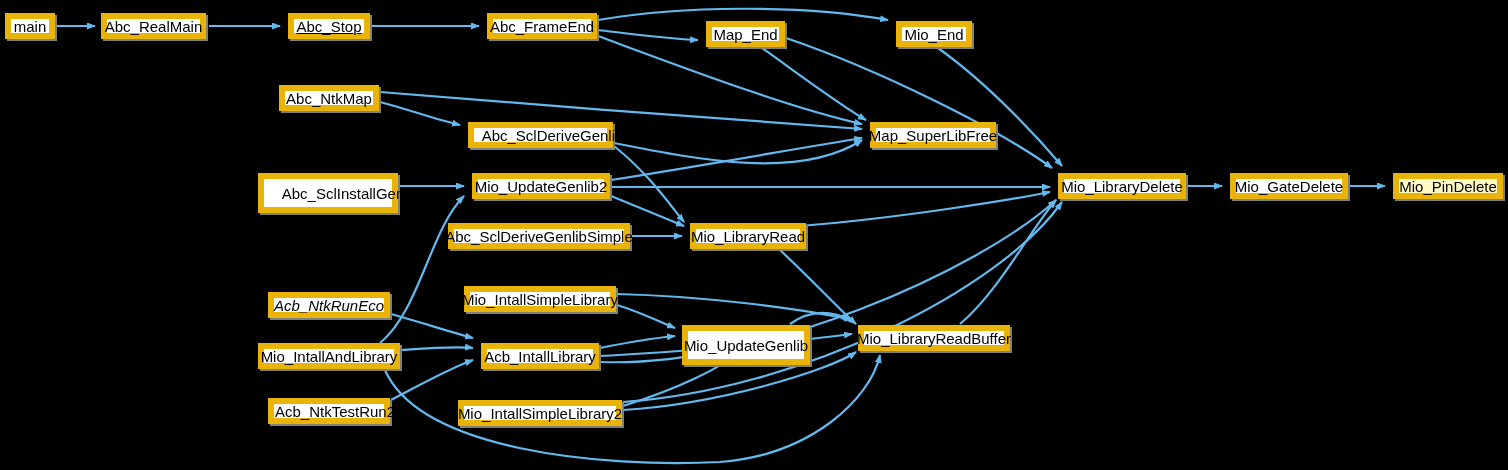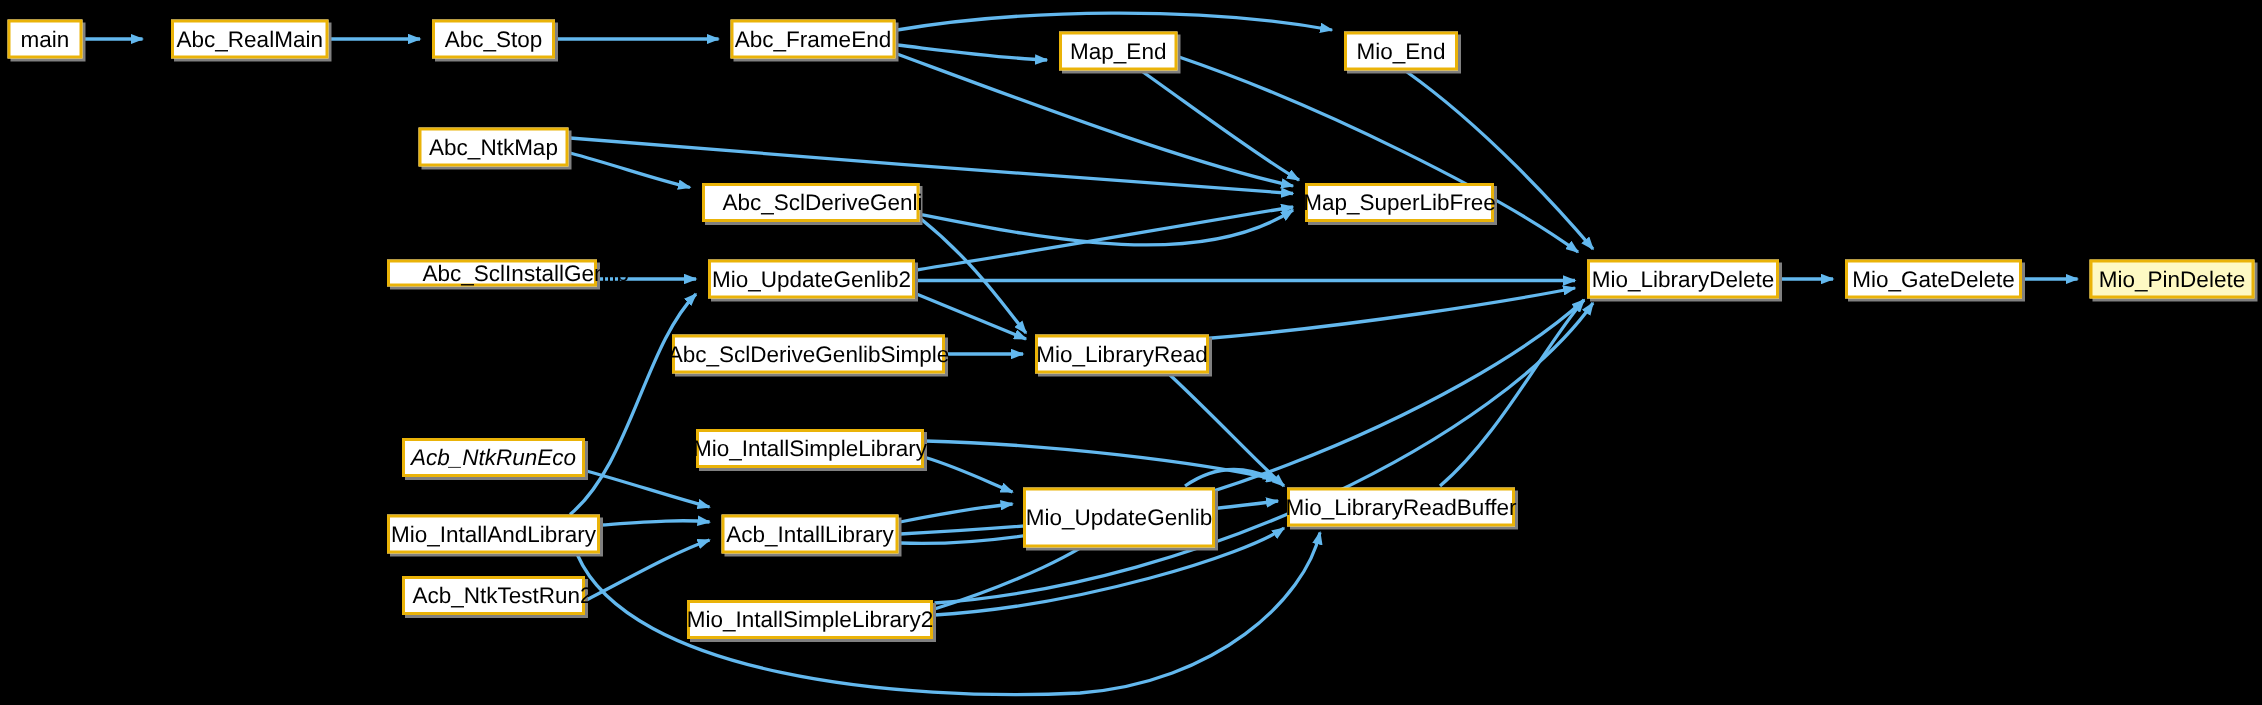--- a/index.html
+++ b/index.html
@@ -24,21 +24,21 @@
     width: 1508px;
     height: 470px;
   }
   .node {
     position: absolute;
     box-sizing: border-box;
     display: flex;
     align-items: center;
     justify-content: center;
     background: #ffffff;
-    border: 2px solid #eab308;
+    border: 6px solid #eab308;
     box-shadow: 2px 2px 0 0 #808080;
     font-size: 15px;
     color: #000000;
     white-space: nowrap;
     letter-spacing: 0px;
     line-height: 1;
   }
   .node.highlight {
     background: #fef9c3;
   }
@@ -93,45 +93,45 @@
         <path d="M 790 324 C 810 310 830 310 850 320" fill="none" stroke="#63b8ee" stroke-width="2.2" marker-end="url(#arrowhead)"></path>
         <path d="M 960 324 C 1000 290 1030 230 1056 200" fill="none" stroke="#63b8ee" stroke-width="2.2" marker-end="url(#arrowhead)"></path>
         <path d="M 1187 186 L 1222 186" fill="none" stroke="#63b8ee" stroke-width="2.2" marker-end="url(#arrowhead)"></path>
         <path d="M 1349 186 L 1385 186" fill="none" stroke="#63b8ee" stroke-width="2.2" marker-end="url(#arrowhead)"></path>
       </g>
   </svg>
   <div id="node-layer">
       <div class="node" style="left: 5px; top: 13px; width: 50px; height: 26px;">
         <span class="node-label">main</span>
       </div>
-      <div class="node" style="left: 114px; top: 13px; width: 105px; height: 26px;">
+      <div class="node" style="left: 101px; top: 13px; width: 105px; height: 26px;">
         <span class="node-label">Abc_RealMain</span>
       </div>
-      <div class="node" style="left: 288px; top: 13px; width: 82px; height: 26px;">
+      <div class="node" style="left: 288px; top: 13px; width: 82px; height: 26px; text-decoration: underline;">
         <span class="node-label">Abc_Stop</span>
       </div>
       <div class="node" style="left: 487px; top: 13px; width: 110px; height: 26px;">
         <span class="node-label">Abc_FrameEnd</span>
       </div>
       <div class="node" style="left: 706px; top: 21px; width: 79px; height: 26px;">
         <span class="node-label">Map_End</span>
       </div>
       <div class="node" style="left: 896px; top: 21px; width: 76px; height: 26px;">
         <span class="node-label">Mio_End</span>
       </div>
       <div class="node" style="left: 279px; top: 85px; width: 100px; height: 26px;">
         <span class="node-label">Abc_NtkMap</span>
       </div>
       <div class="node" style="left: 468px; top: 122px; width: 145px; height: 26px; padding-left: 24px;">
         <span class="node-label">Abc_SclDeriveGenlib</span>
       </div>
       <div class="node" style="left: 870px; top: 122px; width: 126px; height: 26px;">
         <span class="node-label">Map_SuperLibFree</span>
       </div>
-      <div class="node" style="left: 258px; top: 173px; width: 140px; height: 18px; padding-left: 45px;">
+      <div class="node" style="left: 258px; top: 173px; width: 140px; height: 40px; padding-left: 45px;">
         <span class="node-label">Abc_SclInstallGenlib</span>
       </div>
       <div class="node" style="left: 472px; top: 173px; width: 138px; height: 26px;">
         <span class="node-label">Mio_UpdateGenlib2</span>
       </div>
       <div class="node" style="left: 1058px; top: 173px; width: 128px; height: 26px;">
         <span class="node-label">Mio_LibraryDelete</span>
       </div>
       <div class="node" style="left: 1230px; top: 173px; width: 118px; height: 26px;">
         <span class="node-label">Mio_GateDelete</span>
@@ -156,20 +156,20 @@
       </div>
       <div class="node" style="left: 858px; top: 325px; width: 152px; height: 26px;">
         <span class="node-label">Mio_LibraryReadBuffer</span>
       </div>
       <div class="node" style="left: 258px; top: 343px; width: 142px; height: 26px;">
         <span class="node-label">Mio_IntallAndLibrary</span>
       </div>
       <div class="node" style="left: 481px; top: 343px; width: 118px; height: 26px;">
         <span class="node-label">Acb_IntallLibrary</span>
       </div>
-      <div class="node" style="left: 268px; top: 384px; width: 122px; height: 26px; padding-left: 12px;">
+      <div class="node" style="left: 268px; top: 398px; width: 122px; height: 26px; padding-left: 12px;">
         <span class="node-label">Acb_NtkTestRun2</span>
       </div>
       <div class="node" style="left: 458px; top: 400px; width: 164px; height: 26px;">
         <span class="node-label">Mio_IntallSimpleLibrary2</span>
       </div>
     </div>
 </div>
 
 </body></html>

